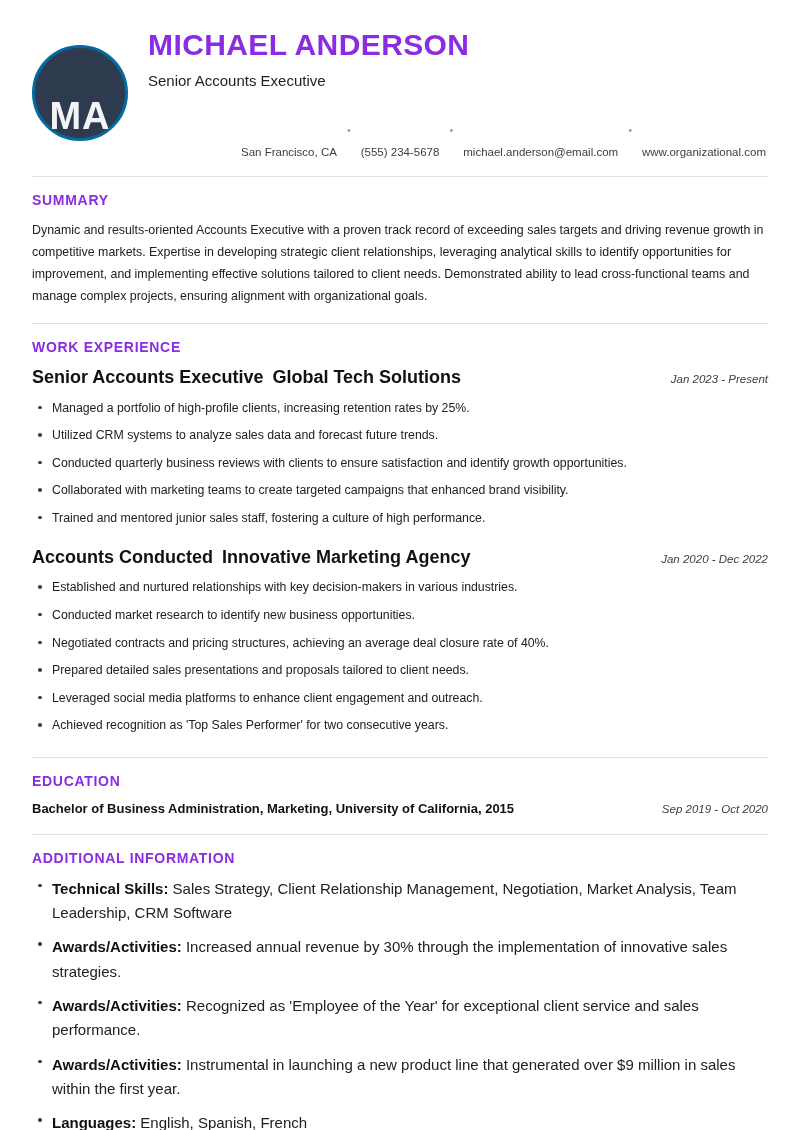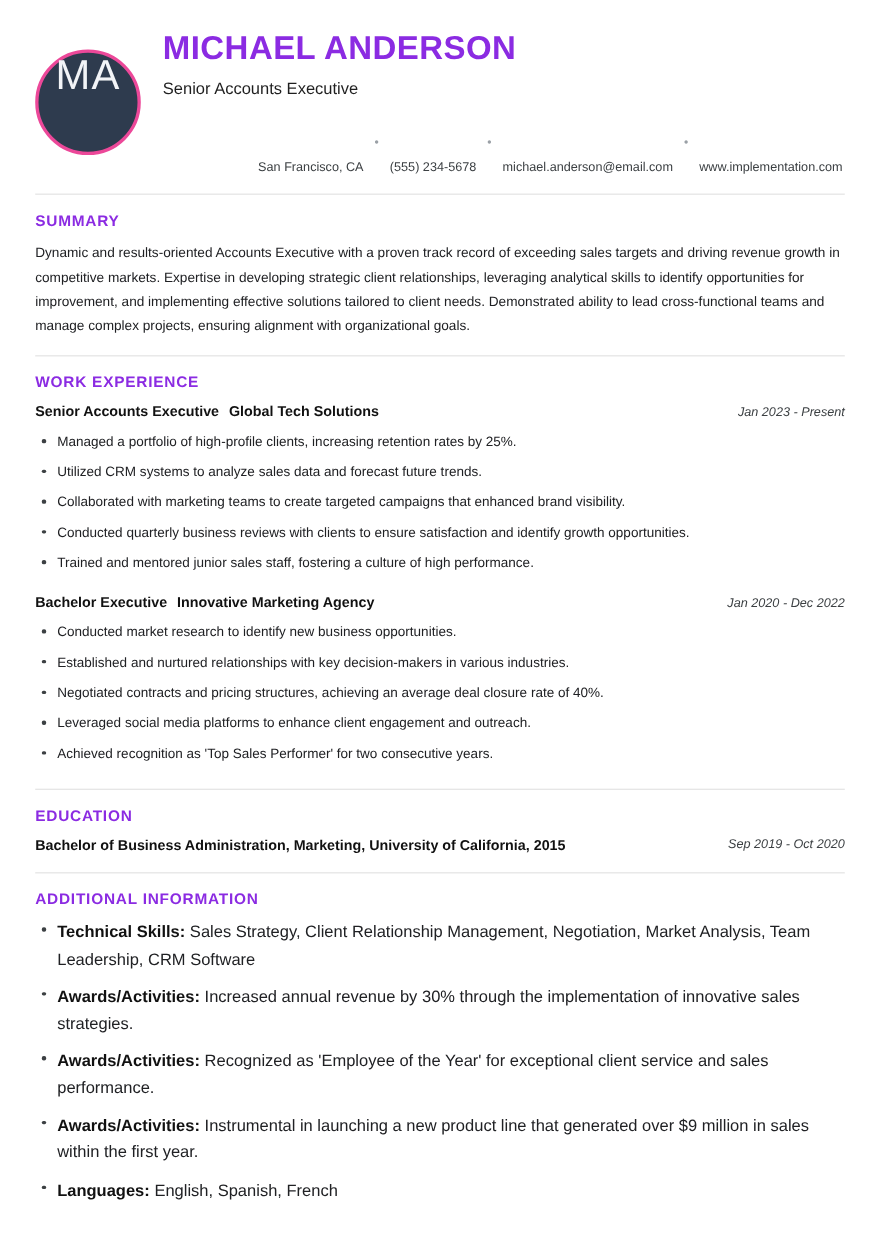--- a/index.html
+++ b/index.html
@@ -30,27 +30,27 @@
     gap: 20px;
     padding-bottom: 16px;
   }
 
   .avatar {
     width: 96px;
     height: 96px;
     flex: 0 0 96px;
     border-radius: 50%;
     background: #2e3b4e;
-    border: 3px solid #ec4899;
-    display: flex;
-    align-items: flex-start;
+    border: 3px solid #0369a1;
+    display: flex;
+    align-items: flex-end;
     justify-content: center;
     color: #f2f4f7;
     font-size: 38px;
-    font-weight: 400;
+    font-weight: 700;
     letter-spacing: 1px;
     font-family: "Liberation Sans", sans-serif;
   }
 
   .header-text {
     flex: 1 1 auto;
     min-width: 0;
     padding-top: 2px;
   }
 
@@ -121,21 +121,21 @@
 
   .entry-head {
     display: flex;
     align-items: baseline;
     justify-content: space-between;
     gap: 16px;
     margin-bottom: 9px;
   }
 
   .entry-role {
-    font-size: 13px;
+    font-size: 18px;
     font-weight: bold;
     color: #111111;
     line-height: 1.3;
   }
 
   .entry-role .company { margin-left: 9px; }
 
   .entry-dates {
     font-size: 11.5px;
     font-style: italic;
@@ -225,21 +225,21 @@
     <div class="header-text">
       <div class="full-name">MICHAEL ANDERSON</div>
       <div class="job-headline">Senior Accounts Executive</div>
       <div class="contact-row">
         <span class="contact-item">San Francisco, CA</span>
         <span class="contact-sep">•</span>
         <span class="contact-item">(555) 234-5678</span>
         <span class="contact-sep">•</span>
         <span class="contact-item">michael.anderson@email.com</span>
         <span class="contact-sep">•</span>
-        <span class="contact-item">www.implementation.com</span>
+        <span class="contact-item">www.organizational.com</span>
       </div>
     </div>
   </div>
 
   <hr class="divider">
 
   <div class="section">
     <div class="section-title">SUMMARY</div>
     <p class="summary-text">Dynamic and results-oriented Accounts Executive with a proven track record of exceeding sales targets and driving revenue growth in competitive markets. Expertise in developing strategic client relationships, leveraging analytical skills to identify opportunities for improvement, and implementing effective solutions tailored to client needs. Demonstrated ability to lead cross-functional teams and manage complex projects, ensuring alignment with organizational goals.</p>
   </div>
@@ -252,37 +252,38 @@
     <div class="entry">
       <div class="entry-head">
         <div class="entry-role">
           <span>Senior Accounts Executive</span><span class="company">Global Tech Solutions</span>
         </div>
         <div class="entry-dates">Jan 2023 - Present</div>
       </div>
       <ul class="bullets">
         <li>Managed a portfolio of high-profile clients, increasing retention rates by 25%.</li>
         <li>Utilized CRM systems to analyze sales data and forecast future trends.</li>
+        <li>Conducted quarterly business reviews with clients to ensure satisfaction and identify growth opportunities.</li>
         <li>Collaborated with marketing teams to create targeted campaigns that enhanced brand visibility.</li>
-        <li>Conducted quarterly business reviews with clients to ensure satisfaction and identify growth opportunities.</li>
         <li>Trained and mentored junior sales staff, fostering a culture of high performance.</li>
       </ul>
     </div>
 
     <div class="entry">
       <div class="entry-head">
         <div class="entry-role">
-          <span>Bachelor Executive</span><span class="company">Innovative Marketing Agency</span>
+          <span>Accounts Conducted</span><span class="company">Innovative Marketing Agency</span>
         </div>
         <div class="entry-dates">Jan 2020 - Dec 2022</div>
       </div>
       <ul class="bullets">
+        <li>Established and nurtured relationships with key decision-makers in various industries.</li>
         <li>Conducted market research to identify new business opportunities.</li>
-        <li>Established and nurtured relationships with key decision-makers in various industries.</li>
         <li>Negotiated contracts and pricing structures, achieving an average deal closure rate of 40%.</li>
+        <li>Prepared detailed sales presentations and proposals tailored to client needs.</li>
         <li>Leveraged social media platforms to enhance client engagement and outreach.</li>
         <li>Achieved recognition as 'Top Sales Performer' for two consecutive years.</li>
       </ul>
     </div>
   </div>
 
   <hr class="divider">
 
   <div class="section">
     <div class="section-title">EDUCATION</div>

